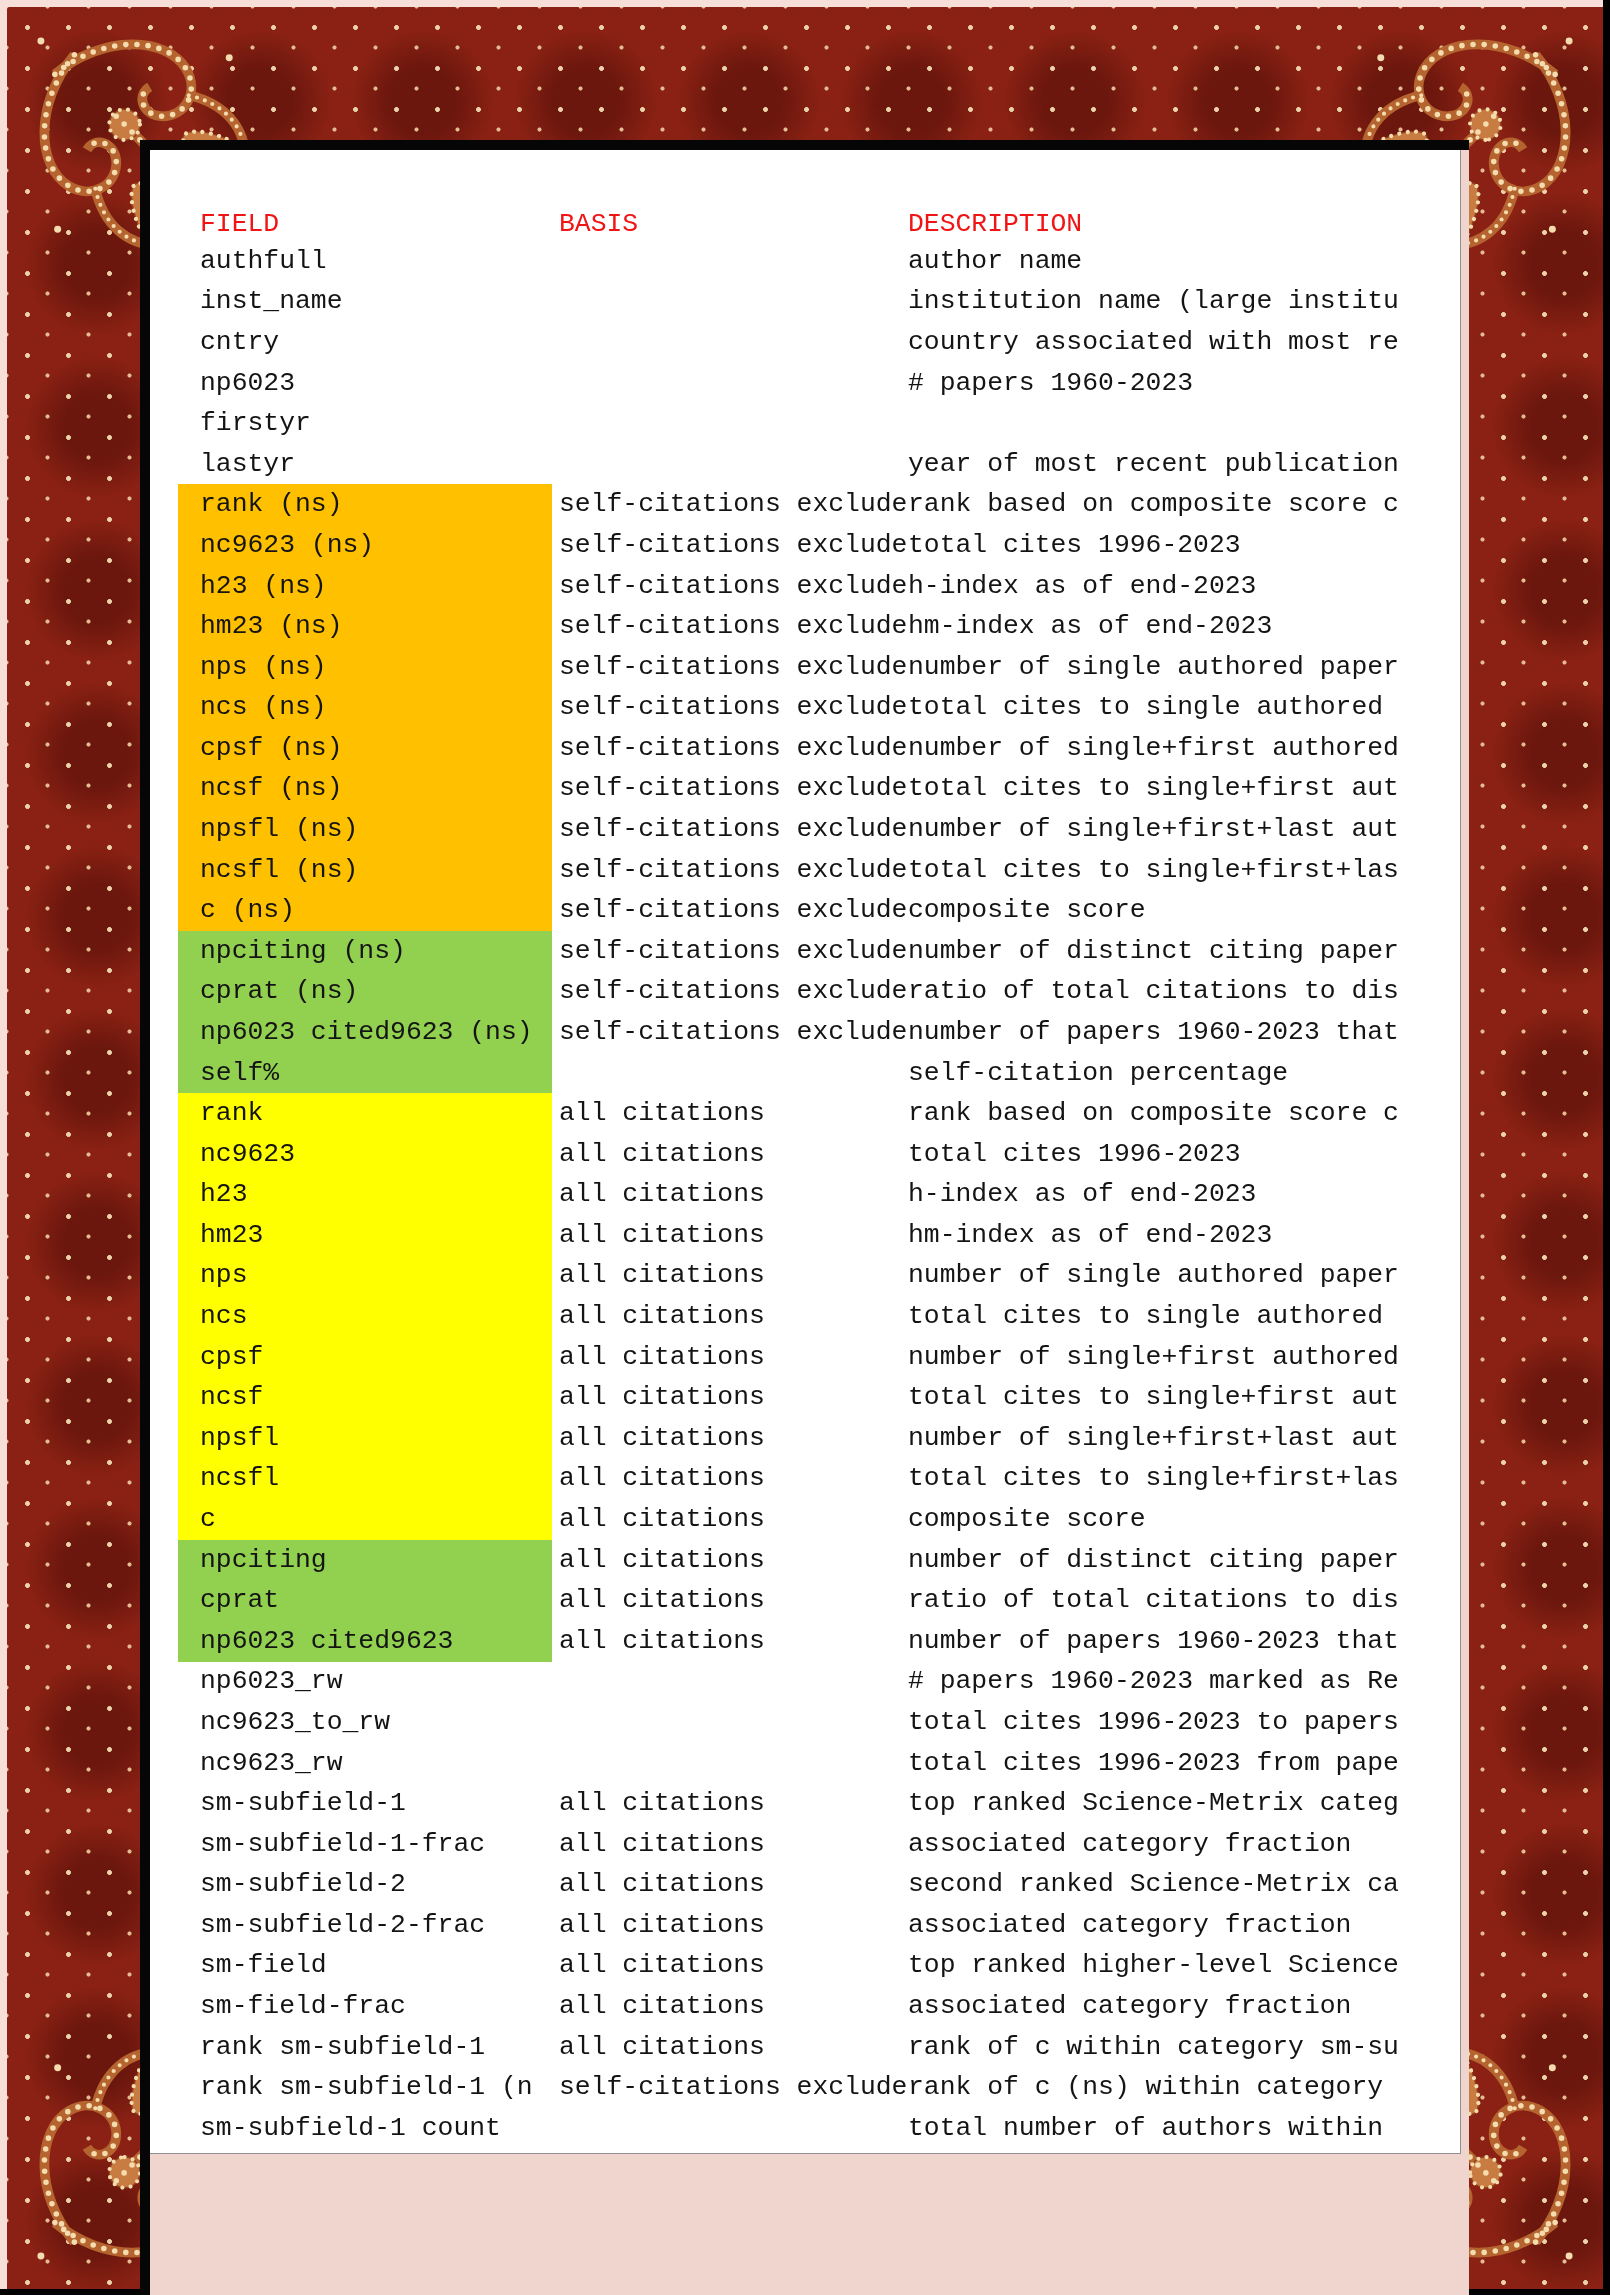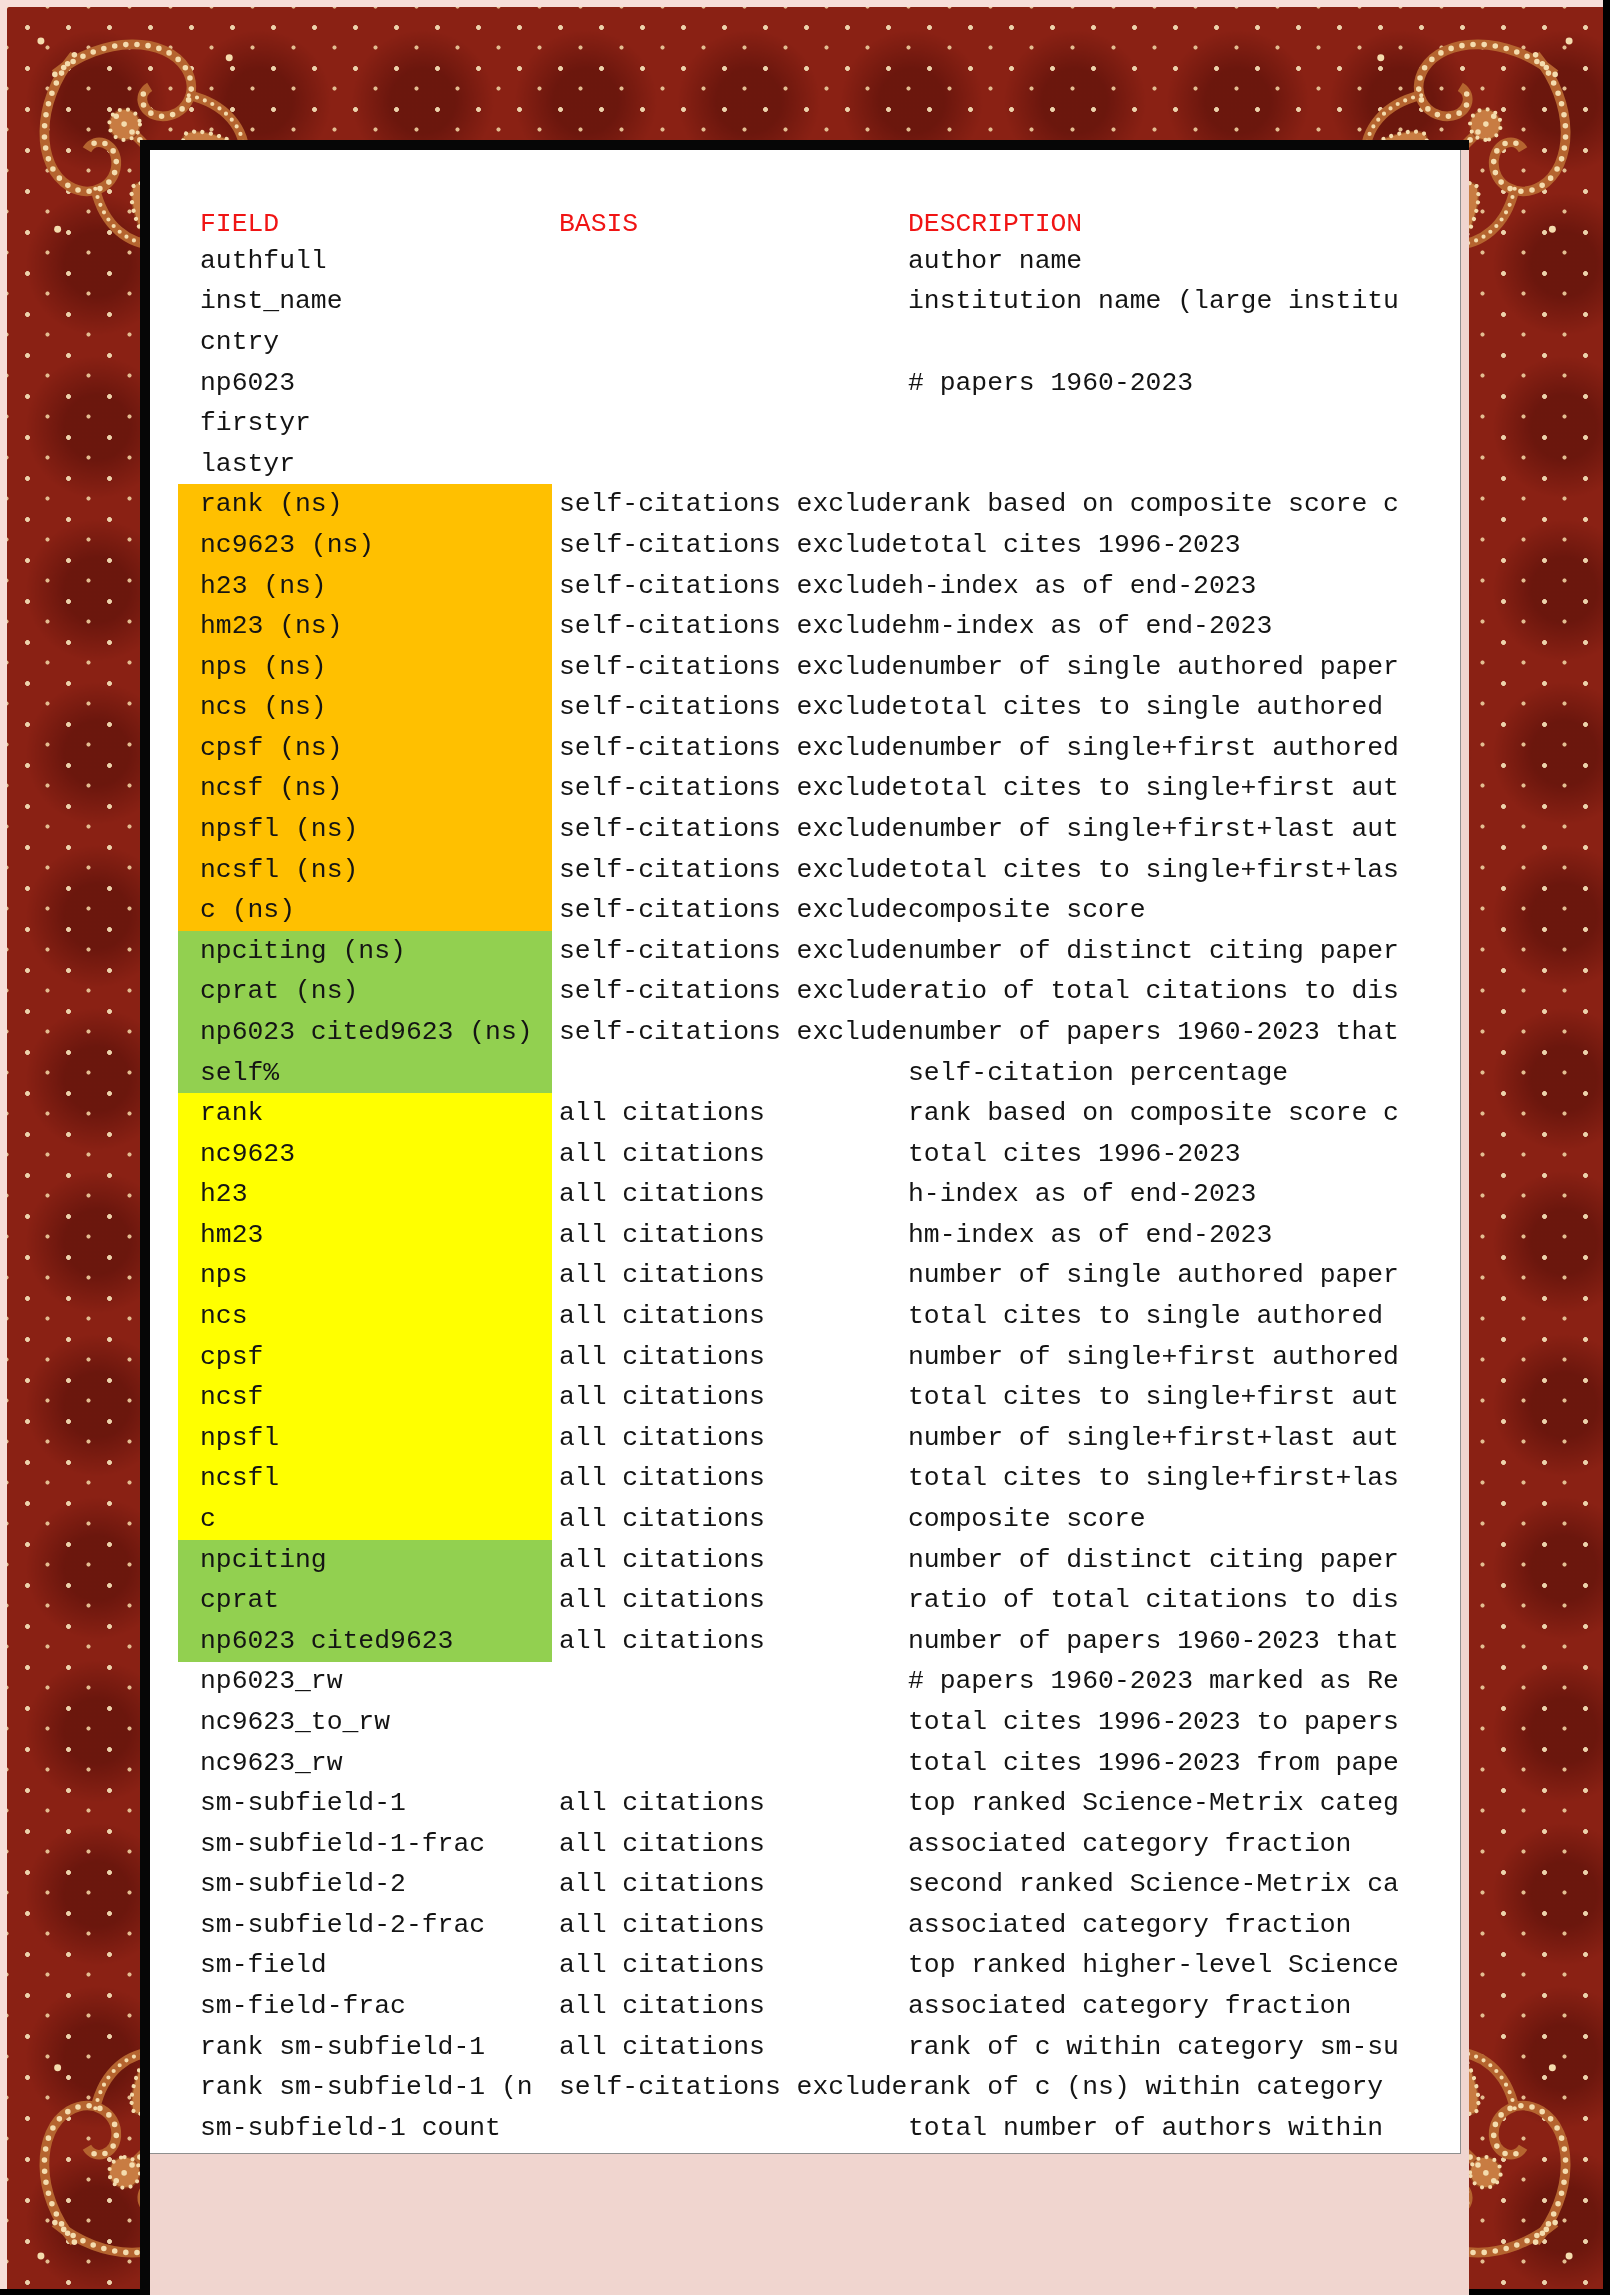--- a/index.html
+++ b/index.html
@@ -104,24 +104,24 @@
 <div class="frame">
   <div class="sheet">
     <div class="hdr-row">
       <span class="cell c-field">FIELD</span>
       <span class="cell c-basis">BASIS</span>
       <span class="cell c-desc">DESCRIPTION</span>
     </div>
     <div id="rows">
         <div class="row" style="top: 91px;"><span class="cell c-field">authfull</span><span class="cell c-basis"></span><span class="cell c-desc">author name</span></div>
         <div class="row" style="top: 131px;"><span class="cell c-field">inst_name</span><span class="cell c-basis"></span><span class="cell c-desc">institution name (large institu</span></div>
-        <div class="row" style="top: 172px;"><span class="cell c-field">cntry</span><span class="cell c-basis"></span></div>
+        <div class="row" style="top: 172px;"><span class="cell c-field">cntry</span><span class="cell c-basis"></span><span class="cell c-desc">country associated with most re</span></div>
         <div class="row" style="top: 213px;"><span class="cell c-field">np6023</span><span class="cell c-basis"></span><span class="cell c-desc"># papers 1960-2023</span></div>
         <div class="row" style="top: 253px;"><span class="cell c-field">firstyr</span><span class="cell c-basis"></span></div>
-        <div class="row" style="top: 294px;"><span class="cell c-field">lastyr</span><span class="cell c-basis"></span></div>
+        <div class="row" style="top: 294px;"><span class="cell c-field">lastyr</span><span class="cell c-basis"></span><span class="cell c-desc">year of most recent publication</span></div>
         <div class="row" style="top: 334px;"><div class="hl" style="background: rgb(255, 192, 0);"></div><span class="cell c-field">rank (ns)</span><span class="cell c-basis">self-citations exclude</span><span class="cell c-desc">rank based on composite score c</span></div>
         <div class="row" style="top: 375px;"><div class="hl" style="background: rgb(255, 192, 0);"></div><span class="cell c-field">nc9623 (ns)</span><span class="cell c-basis">self-citations exclude</span><span class="cell c-desc">total cites 1996-2023</span></div>
         <div class="row" style="top: 416px;"><div class="hl" style="background: rgb(255, 192, 0);"></div><span class="cell c-field">h23 (ns)</span><span class="cell c-basis">self-citations exclude</span><span class="cell c-desc">h-index as of end-2023</span></div>
         <div class="row" style="top: 456px;"><div class="hl" style="background: rgb(255, 192, 0);"></div><span class="cell c-field">hm23 (ns)</span><span class="cell c-basis">self-citations exclude</span><span class="cell c-desc">hm-index as of end-2023</span></div>
         <div class="row" style="top: 497px;"><div class="hl" style="background: rgb(255, 192, 0);"></div><span class="cell c-field">nps (ns)</span><span class="cell c-basis">self-citations exclude</span><span class="cell c-desc">number of single authored paper</span></div>
         <div class="row" style="top: 537px;"><div class="hl" style="background: rgb(255, 192, 0);"></div><span class="cell c-field">ncs (ns)</span><span class="cell c-basis">self-citations exclude</span><span class="cell c-desc">total cites to single authored</span></div>
         <div class="row" style="top: 578px;"><div class="hl" style="background: rgb(255, 192, 0);"></div><span class="cell c-field">cpsf (ns)</span><span class="cell c-basis">self-citations exclude</span><span class="cell c-desc">number of single+first authored</span></div>
         <div class="row" style="top: 618px;"><div class="hl" style="background: rgb(255, 192, 0);"></div><span class="cell c-field">ncsf (ns)</span><span class="cell c-basis">self-citations exclude</span><span class="cell c-desc">total cites to single+first aut</span></div>
         <div class="row" style="top: 659px;"><div class="hl" style="background: rgb(255, 192, 0);"></div><span class="cell c-field">npsfl (ns)</span><span class="cell c-basis">self-citations exclude</span><span class="cell c-desc">number of single+first+last aut</span></div>
         <div class="row" style="top: 700px;"><div class="hl" style="background: rgb(255, 192, 0);"></div><span class="cell c-field">ncsfl (ns)</span><span class="cell c-basis">self-citations exclude</span><span class="cell c-desc">total cites to single+first+las</span></div>

